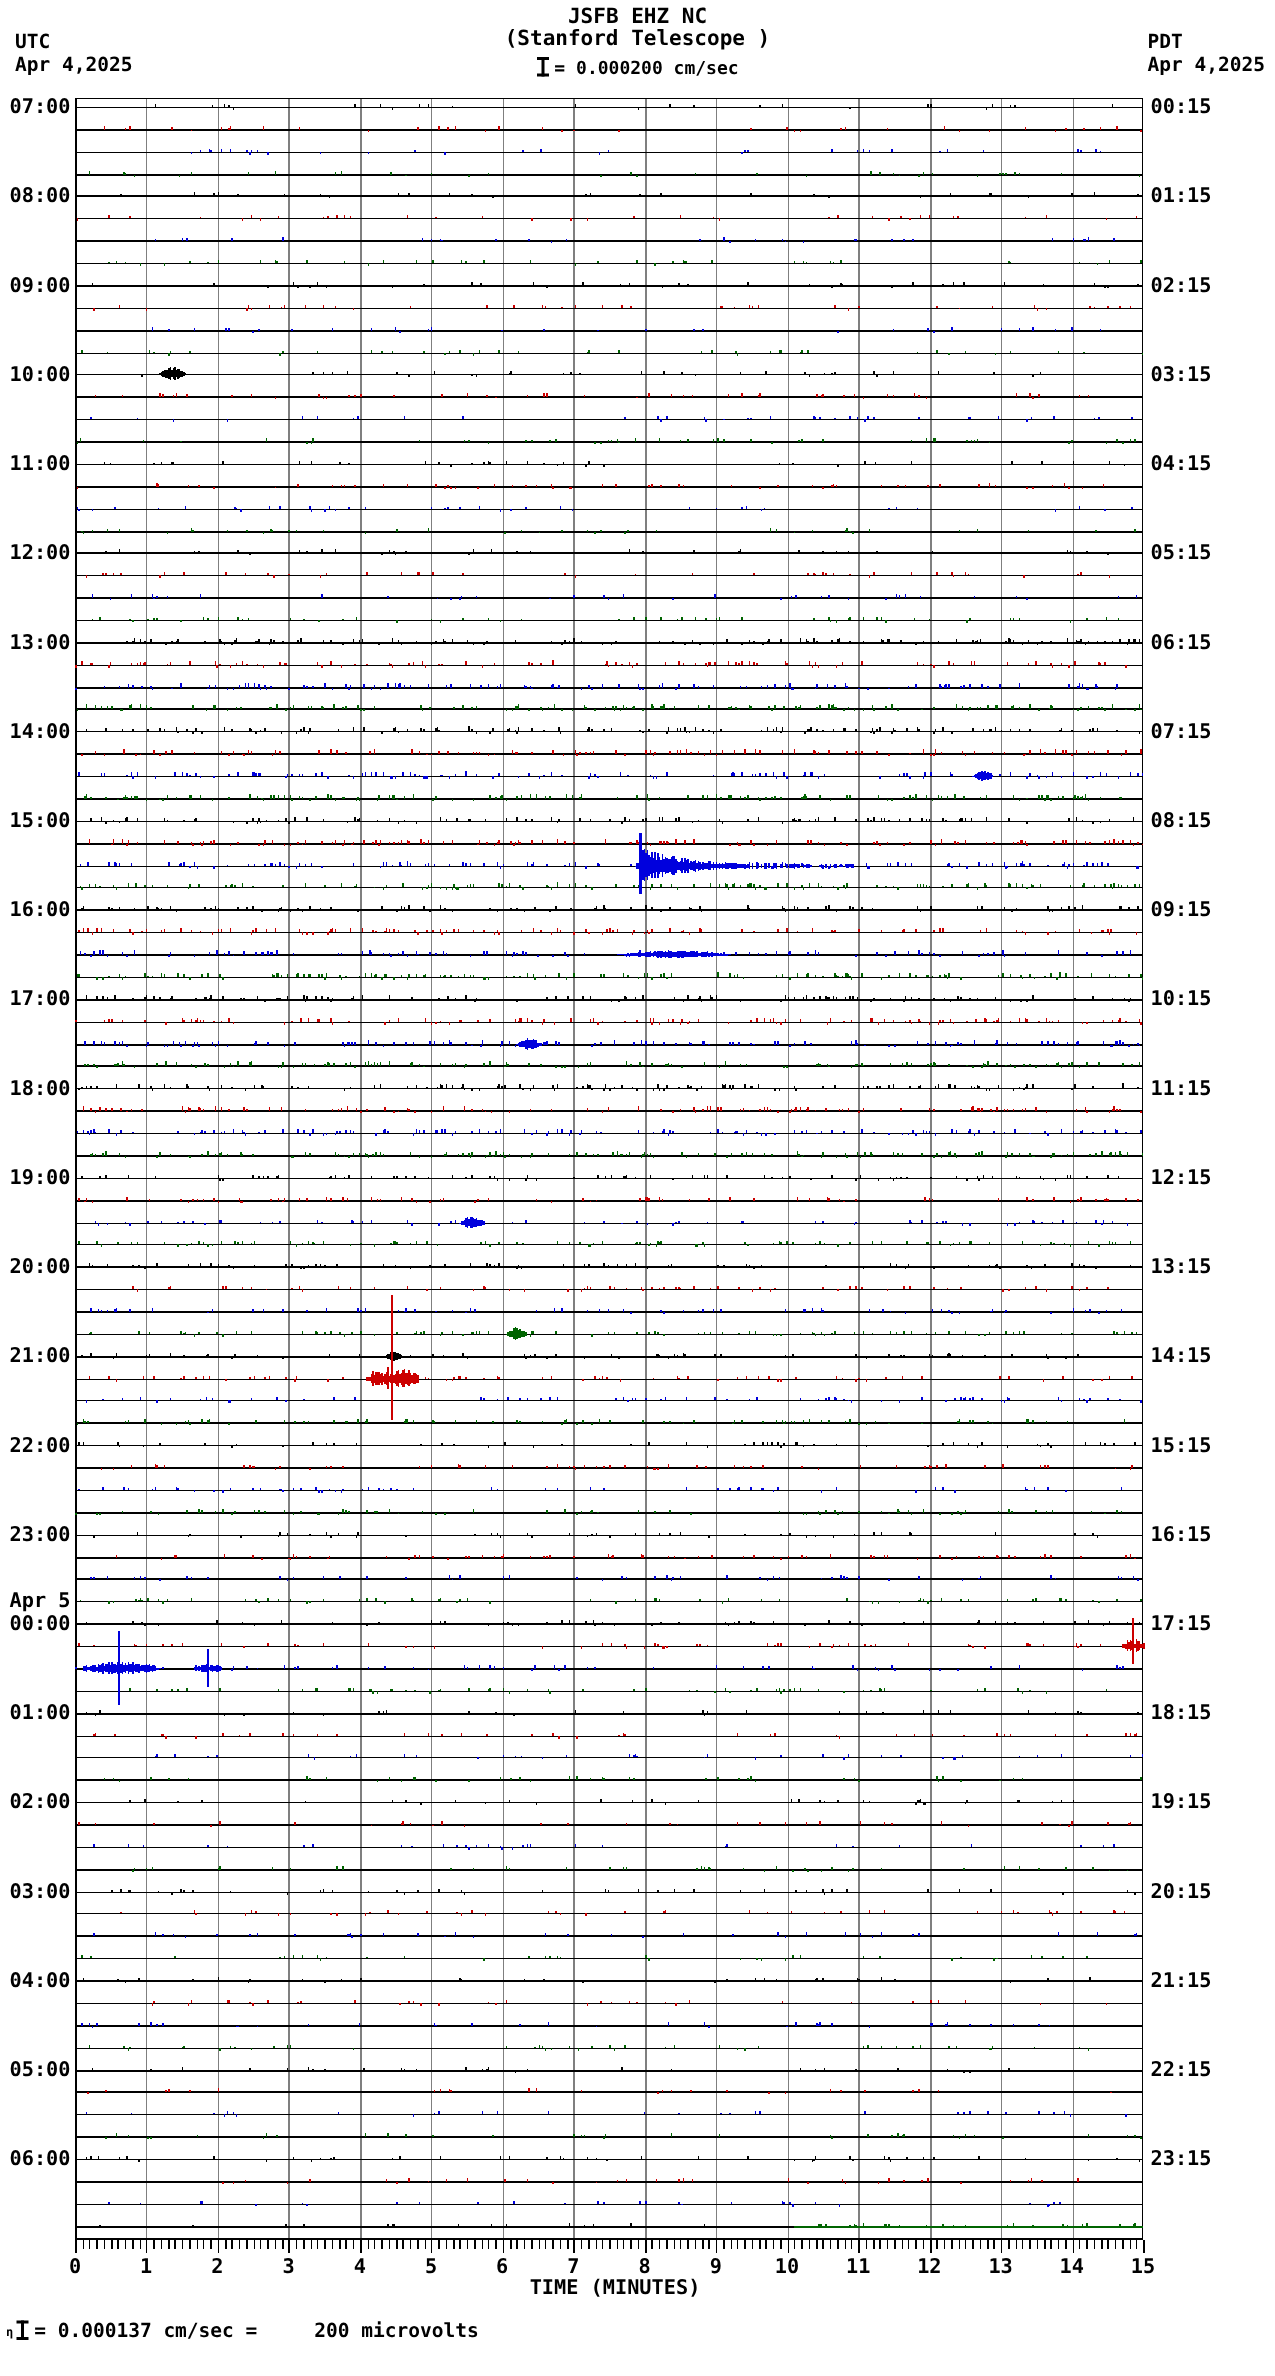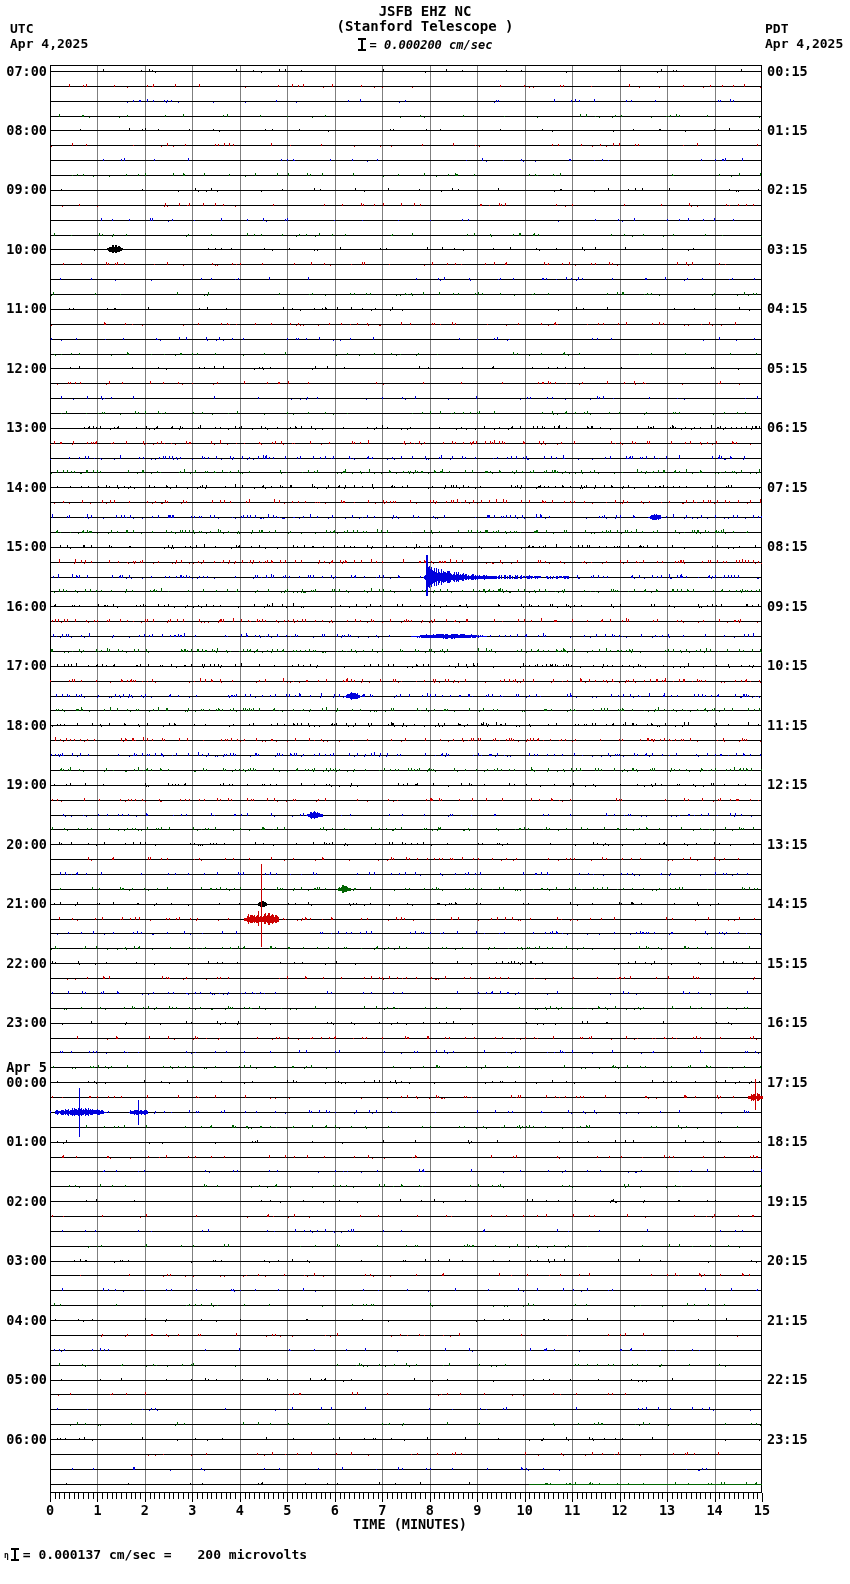--- a/index.html
+++ b/index.html
@@ -2,29 +2,29 @@
 <html><head>
 <meta charset="utf-8">
 <style>
   html,body{margin:0;padding:0;background:#ffffff;}
   body{width:850px;height:1584px;position:relative;overflow:hidden;
        font-family:"DejaVu Sans Mono",monospace;font-weight:bold;color:#000;}
   .abs{position:absolute;white-space:pre;}
   .hdr-center{left:0;width:850px;text-align:center;}
   #station-line{top:3px;font-size:14px;}
   #site-line{top:18px;font-size:14px;}
-  #scale-line{top:38px;font-size:12px;font-style:italic;}
+  #scale-line{top:38px;font-size:12px;}
   #utc-block{left:10px;top:21px;font-size:13px;line-height:15px;}
   #pdt-block{left:765px;top:21px;font-size:13px;line-height:15px;}
   .ibeam{display:inline-block;width:8px;height:13px;position:relative;vertical-align:-2px;margin-right:4px;}
   .ibeam::before{content:"";position:absolute;left:3px;top:0;bottom:0;width:2px;background:#000;}
   .ibeam::after{content:"";position:absolute;left:0;right:0;top:0;height:2px;background:#000;box-shadow:0 11px 0 #000;}
   #footer{left:4px;top:1547px;font-size:13px;}
   #footer .glyph{font-size:8px;vertical-align:1px;margin-right:2px;}
-  #footer .uv{margin-left:26px;}
+  #footer .uv{margin-left:38px;}
   svg{position:absolute;left:0;top:0;}
   svg text{font-family:"DejaVu Sans Mono",monospace;font-weight:bold;fill:#000;}
   text.hour-lbl{font-size:13.5px;}
   text.tick-num{font-size:13.5px;}
   text.axis-title{font-size:13.5px;}
 </style>
 </head>
 <body>
 
 <div class="abs hdr-center" id="station-line">JSFB EHZ NC</div>

